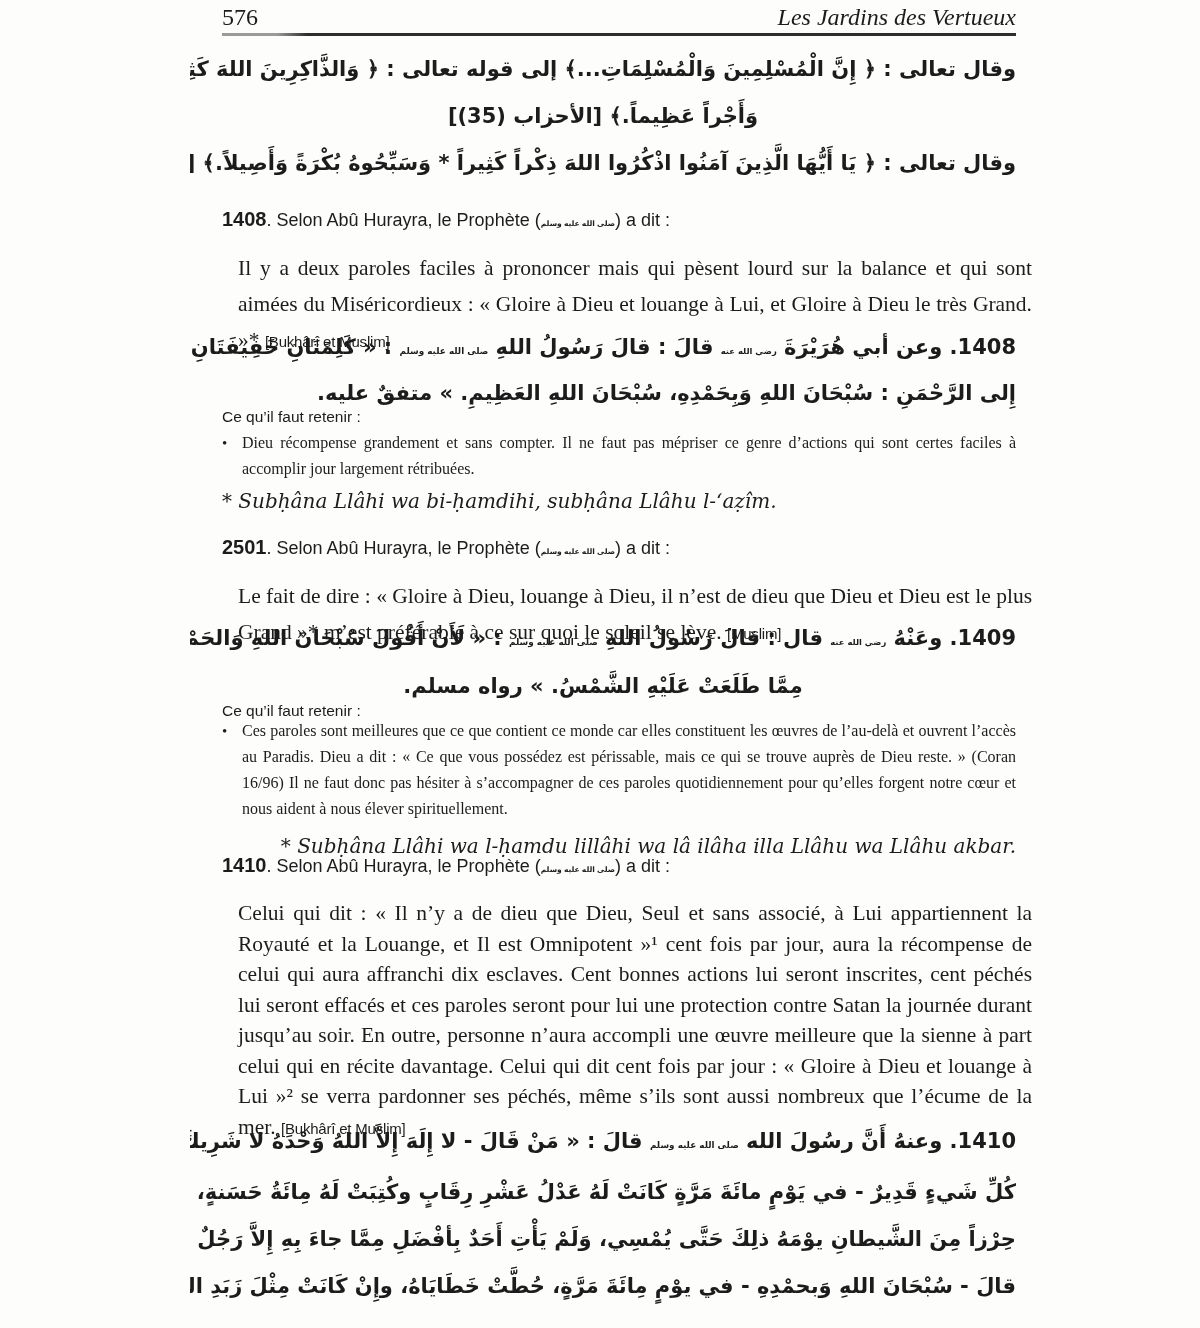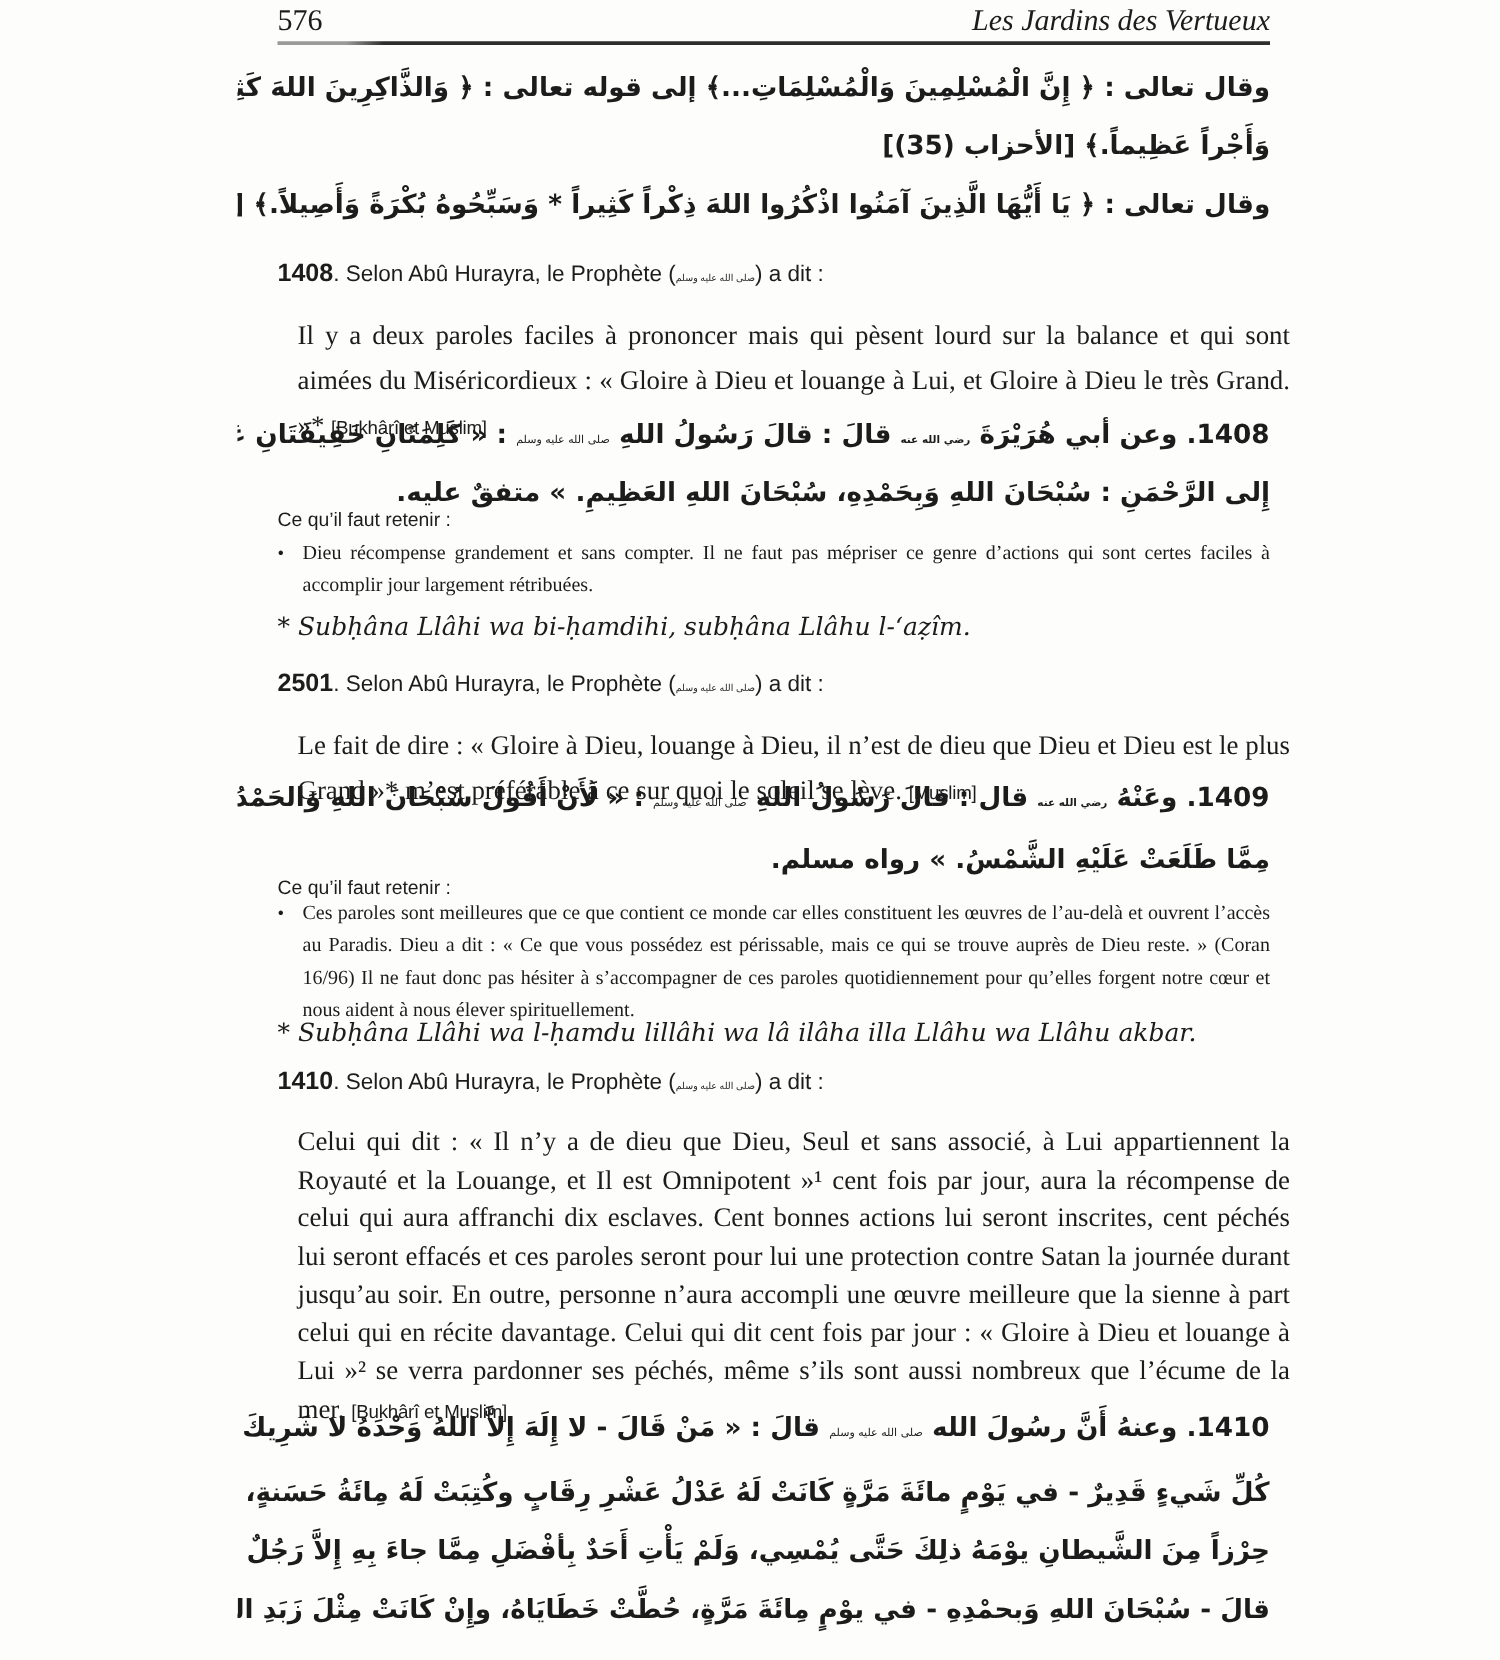--- a/index.html
+++ b/index.html
@@ -26,24 +26,24 @@
     direction:rtl;
     font-family:"DejaVu Sans",sans-serif;
     font-weight:bold;
     font-size:21px;
     line-height:47px;
     white-space:nowrap;
     overflow:hidden;
     text-align:right;
   }
   .ar-line[data-align="full"]{text-align:justify;text-align-last:justify;}
-  .ar-line[data-align="center"]{text-align:right;}
+  .ar-line[data-align="center"]{text-align:center;}
   .lh42 .ar-line{line-height:42px;}
   .lh44 .ar-line{line-height:44px;}
-  .saw{font-size:.42em;font-weight:normal;}
+  .saw{font-size:.42em;font-weight:bold;}
   .raa{font-size:.40em;font-weight:bold;}
 
   
   .fr{left:222px;width:794px;}
   .h-head{font-family:"Liberation Sans","DejaVu Sans",sans-serif;font-size:18px;line-height:26px;}
   .h-num{font-weight:bold;font-size:20px;margin-top:20px;}
   .h-body{font-size:21.5px;line-height:36px;text-align:justify;margin:16px;}
   .lh30 .h-body, .h-body.lh30{line-height:30.5px;}
   .src{font-family:"Liberation Sans","DejaVu Sans",sans-serif;font-size:15px;letter-spacing:-0.2px;}
   .ret-label{font-family:Liberation Sans, sans-serif;font-size:15.5px;line-height:22px;}
@@ -52,21 +52,21 @@
   .dot{width:20px;flex:0 0 20px;font-size:15px;}
   .btxt{text-align:justify;}
   .footnote{font-style:italic;font-size:20px;line-height:28px;
             font-family:"DejaVu Serif","Liberation Serif",serif;}
 
   
   .b-quran{top:46px;}
   .b-s0-head{top:206px;} .b-s0-body{top:234px;} .b-s0-ar{top:326px;}
   .b-s0-ret{top:406px;}  .b-s0-bul{top:430px;}  .b-s0-foot{top:487px;}
   .b-s1-head{top:534px;} .b-s1-body{top:562px;} .b-s1-ar{top:616px;}
-  .b-s1-ret{top:700px;}  .b-s1-bul{top:718px;}  .b-s1-foot{top:812px;}
+  .b-s1-ret{top:700px;}  .b-s1-bul{top:718px;}  .b-s1-foot{top:832px;text-align:right;}
   .b-s2-head{top:852px;} .b-s2-body{top:882px;} .b-s2-ar{top:1118px;}
 </style>
 </head>
 <body>
 
 <div class="page">
 
   <div class="abs hdr">
     <span class="pagenum">576</span>
     <span class="booktitle">Les Jardins des Vertueux</span>

